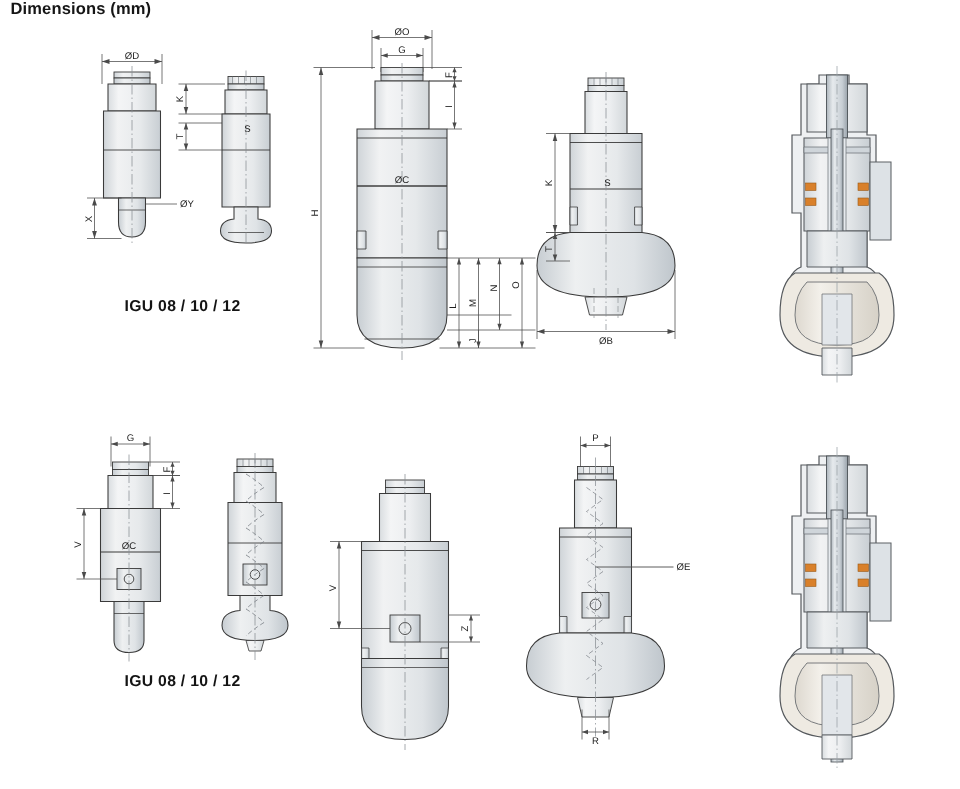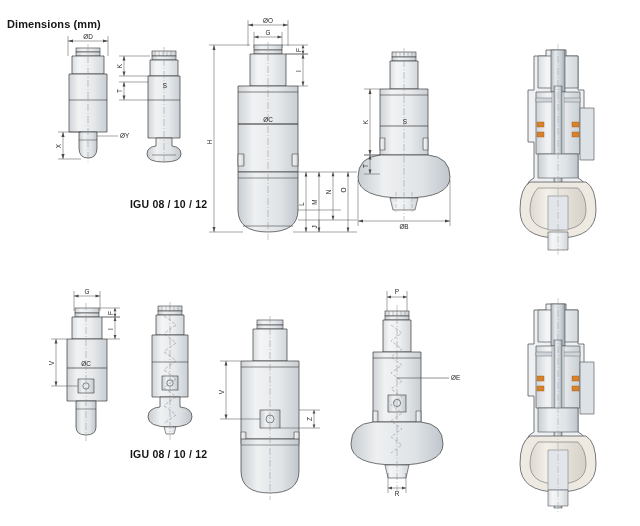--- a/index.html
+++ b/index.html
@@ -2,27 +2,27 @@
 <html><head>
 <meta charset="utf-8">
 <style>
   html,body{margin:0;padding:0;background:#ffffff;}
   body{
     width:640px;height:526px;position:relative;overflow:hidden;
     font-family:"Liberation Sans", sans-serif;
     color:#1a1a1a;
   }
   #page-title{
-    position:absolute;left:7px;top:18px;
+    position:absolute;left:7px;top:0;
     font-size:11px;font-weight:bold;letter-spacing:.1px;
     color:#161616;
   }
   .caption{
     position:absolute;font-size:10.5px;font-weight:bold;
-    color:#141414;white-space:nowrap;letter-spacing:.2px;margin-left:47px;
+    color:#141414;white-space:nowrap;letter-spacing:.2px;
   }
   .dwg{position:absolute;}
   svg{display:block;overflow:visible;}
   .lbl{
     font-family:"Liberation Sans", sans-serif;
     font-size:6.4px;fill:#1d1d1d;
   }
   .lbl-v{font-size:6.4px;fill:#1d1d1d;}
 </style>
 </head>

